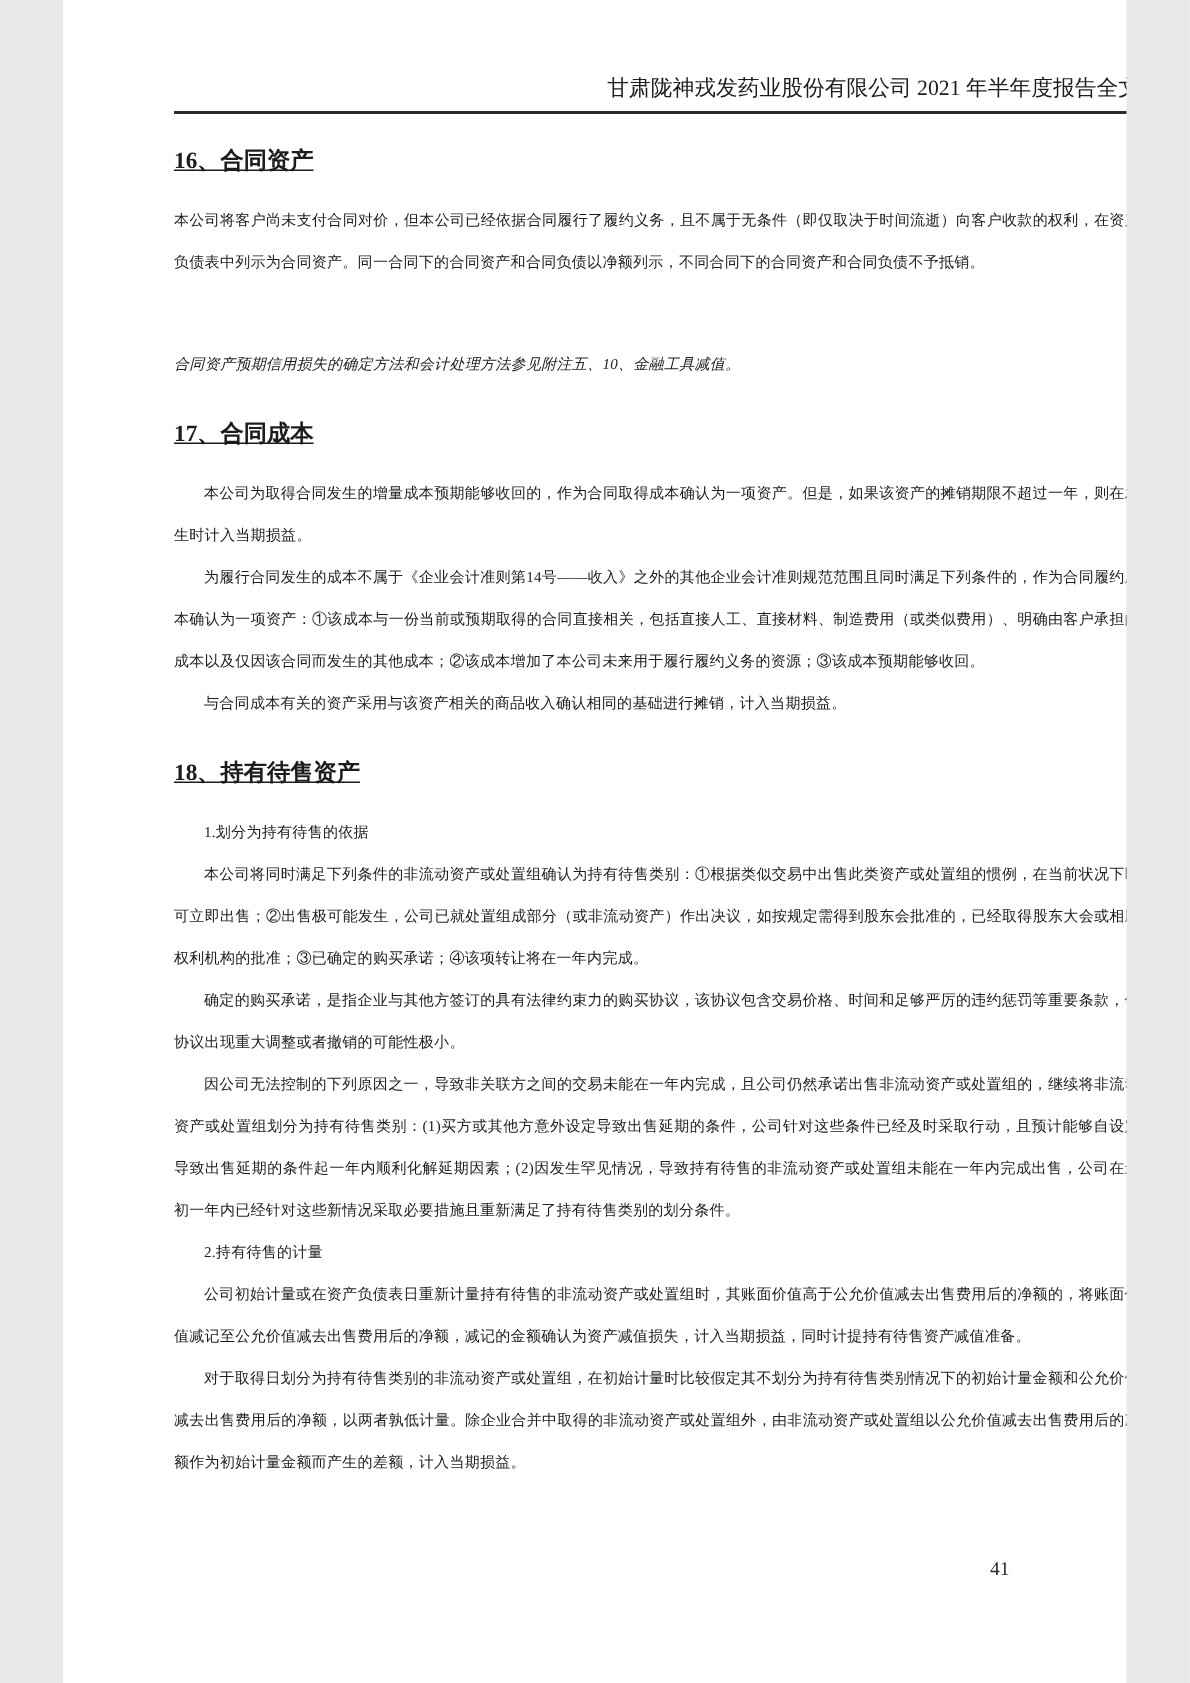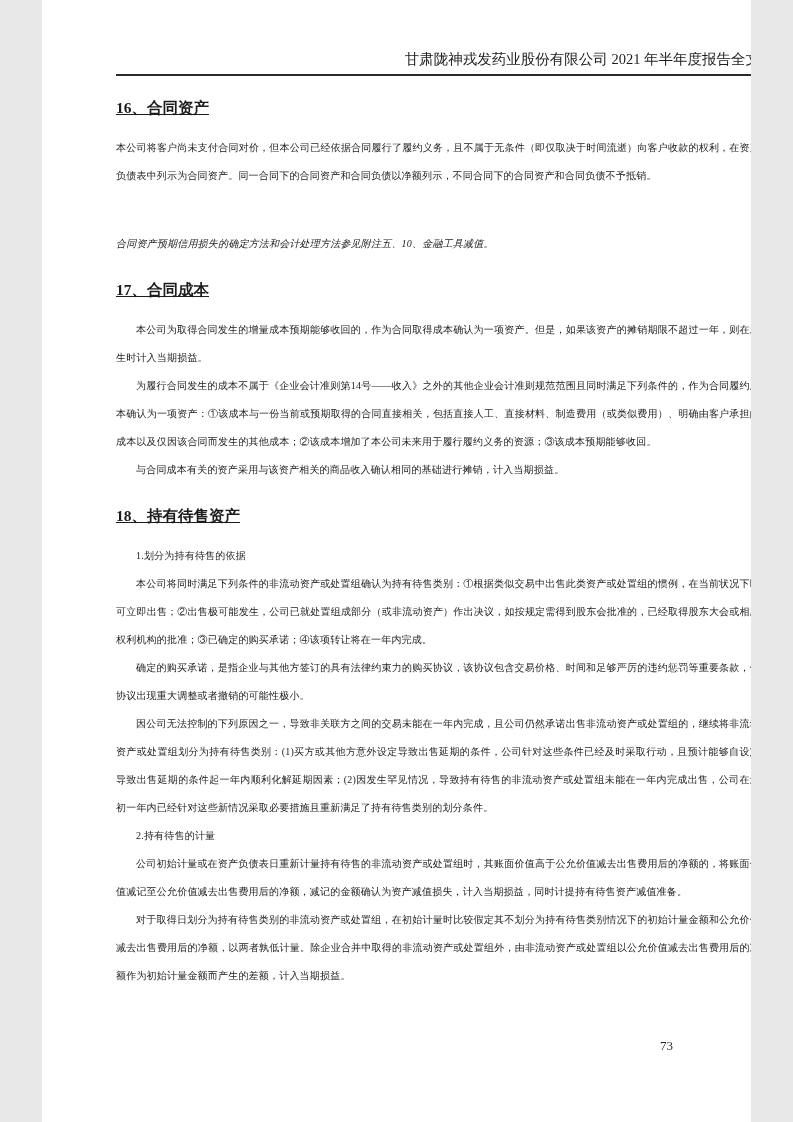--- a/index.html
+++ b/index.html
@@ -76,14 +76,14 @@
     <p class="body-para indent first-after-heading">1.划分为持有待售的依据</p>
     <p class="body-para indent">本公司将同时满足下列条件的非流动资产或处置组确认为持有待售类别：①根据类似交易中出售此类资产或处置组的惯例，在当前状况下即可立即出售；②出售极可能发生，公司已就处置组成部分（或非流动资产）作出决议，如按规定需得到股东会批准的，已经取得股东大会或相应权利机构的批准；③已确定的购买承诺；④该项转让将在一年内完成。</p>
     <p class="body-para indent">确定的购买承诺，是指企业与其他方签订的具有法律约束力的购买协议，该协议包含交易价格、时间和足够严厉的违约惩罚等重要条款，使协议出现重大调整或者撤销的可能性极小。</p>
     <p class="body-para indent">因公司无法控制的下列原因之一，导致非关联方之间的交易未能在一年内完成，且公司仍然承诺出售非流动资产或处置组的，继续将非流动资产或处置组划分为持有待售类别：(1)买方或其他方意外设定导致出售延期的条件，公司针对这些条件已经及时采取行动，且预计能够自设定导致出售延期的条件起一年内顺利化解延期因素；(2)因发生罕见情况，导致持有待售的非流动资产或处置组未能在一年内完成出售，公司在最初一年内已经针对这些新情况采取必要措施且重新满足了持有待售类别的划分条件。</p>
     <p class="body-para indent">2.持有待售的计量</p>
     <p class="body-para indent">公司初始计量或在资产负债表日重新计量持有待售的非流动资产或处置组时，其账面价值高于公允价值减去出售费用后的净额的，将账面价值减记至公允价值减去出售费用后的净额，减记的金额确认为资产减值损失，计入当期损益，同时计提持有待售资产减值准备。</p>
     <p class="body-para indent">对于取得日划分为持有待售类别的非流动资产或处置组，在初始计量时比较假定其不划分为持有待售类别情况下的初始计量金额和公允价值减去出售费用后的净额，以两者孰低计量。除企业合并中取得的非流动资产或处置组外，由非流动资产或处置组以公允价值减去出售费用后的净额作为初始计量金额而产生的差额，计入当期损益。</p>
 
   </div>
 
-  <div class="page-number">73</div>
+  <div class="page-number">41</div>
 </div>
 
 </body></html>

